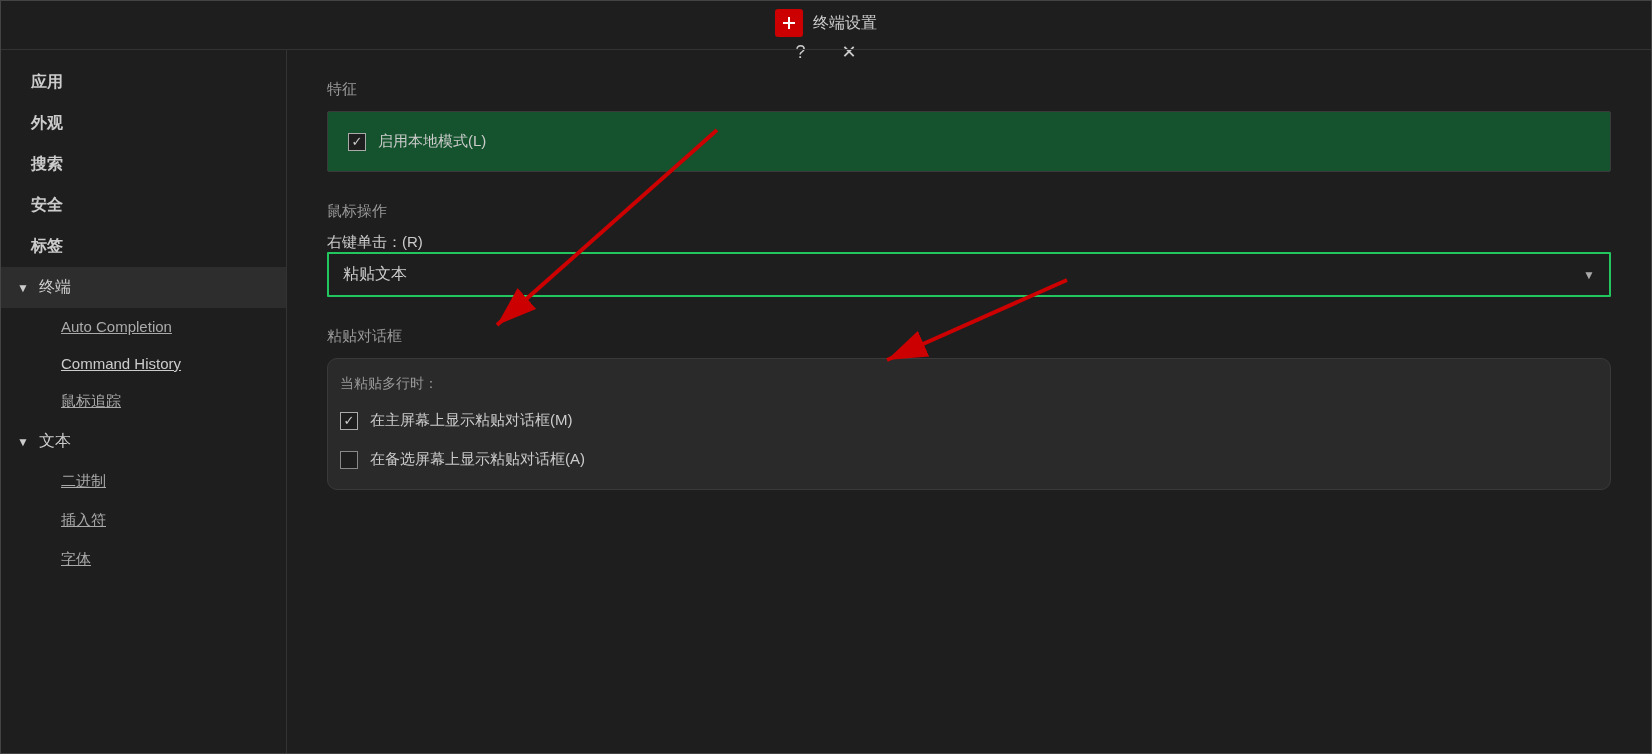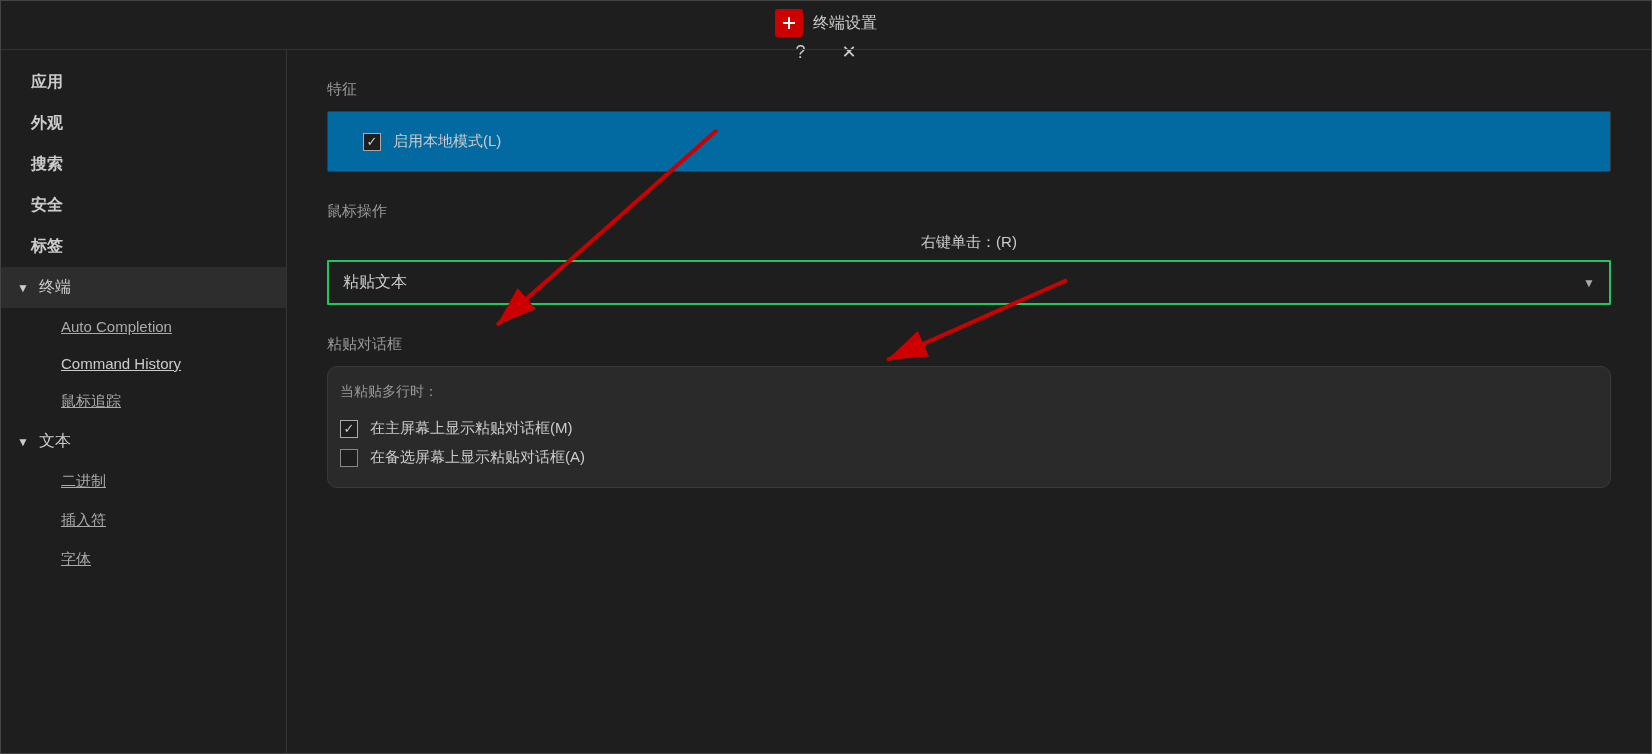--- a/index.html
+++ b/index.html
@@ -141,23 +141,23 @@
       margin-bottom: 30px;
     }
 
     .section-title {
       font-size: 15px;
       color: #999999;
       margin-bottom: 12px;
     }
 
     .section-box {
-      background: #0369a1;
+      background: #14532d;
       border: 1px solid #3a3a3a;
-      padding: 16px 35px;
+      padding: 16px 20px;
       border-radius: 2px;
     }
 
     .checkbox-row {
       display: flex;
       align-items: center;
       gap: 12px;
       padding: 4px 0;
     }
 
@@ -185,22 +185,21 @@
     }
 
     .checkbox-label {
       font-size: 15px;
       color: #cccccc;
     }
 
     .field-label {
       font-size: 15px;
       color: #cccccc;
-      margin-bottom: 8px;
-      text-align: center;
+      margin-bottom: 0;
     }
 
     .select-wrapper {
       position: relative;
       width: 100%;
     }
 
     .select-box {
       width: 100%;
       background: #1e1e1e;
@@ -234,21 +233,21 @@
 
     .paste-sub-label {
       font-size: 14px;
       color: #999;
       margin-bottom: 14px;
     }
 
     .checkbox-group {
       display: flex;
       flex-direction: column;
-      gap: 2px;
+      gap: 12px;
     }
 
     .divider {
       height: 1px;
       background: #333;
       margin: 0;
     }
   </style>
 </head>
 <body>

